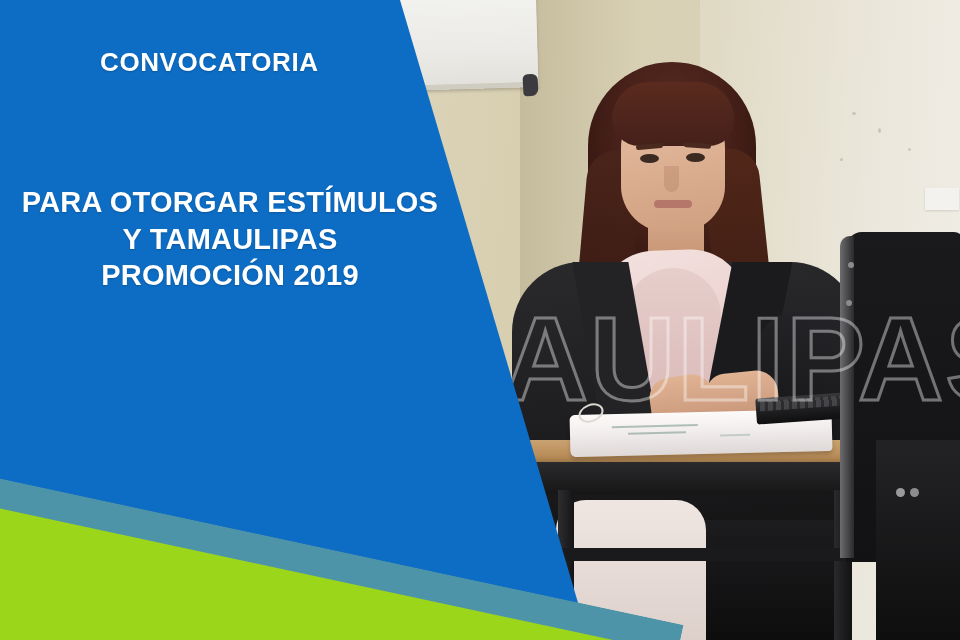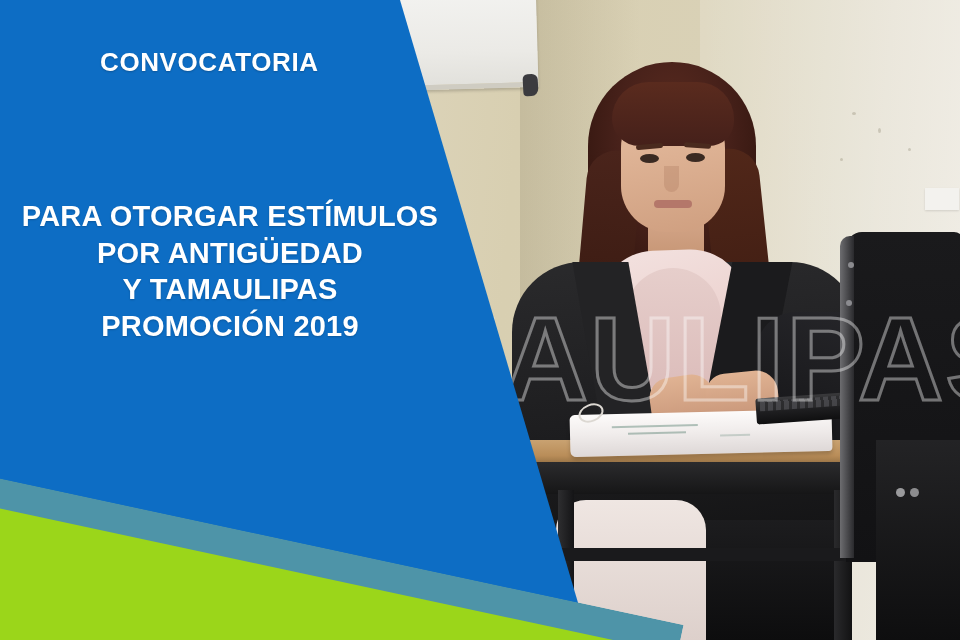--- a/index.html
+++ b/index.html
@@ -337,21 +337,21 @@
     position: absolute;
     left: 100px; top: 47px;
     color: #ffffff;
     font-size: 26px;
     font-weight: 700;
     letter-spacing: 0.6px;
     text-shadow: 0 1px 2px rgba(0,0,0,0.22);
   }
   .headline {
     position: absolute;
-    left: 0px; top: 198px;
+    left: 0px; top: 184px;
     width: 460px;
     text-align: center;
     color: #ffffff;
     font-size: 29px;
     font-weight: 700;
     line-height: 1.26;
     letter-spacing: 0.2px;
     text-shadow: 0 1px 2px rgba(0,0,0,0.20);
   }
   .hl-line { display: block; white-space: nowrap; }
@@ -439,19 +439,18 @@
   </div>
 
   <div class="blue-panel"></div>
   <div class="band-teal"></div>
   <div class="band-green"></div>
 
   <div class="txt-layer">
     <div class="kicker">CONVOCATORIA</div>
     <div class="headline">
       <span class="hl-line">PARA OTORGAR ESTÍMULOS</span>
-      <span class="hl-line">POR ANTIGÜEDAD</span>
       <span class="hl-line">Y TAMAULIPAS</span>
       <span class="hl-line">PROMOCIÓN 2019</span>
     </div>
   </div>
 
 </div>
 
 </body></html>

